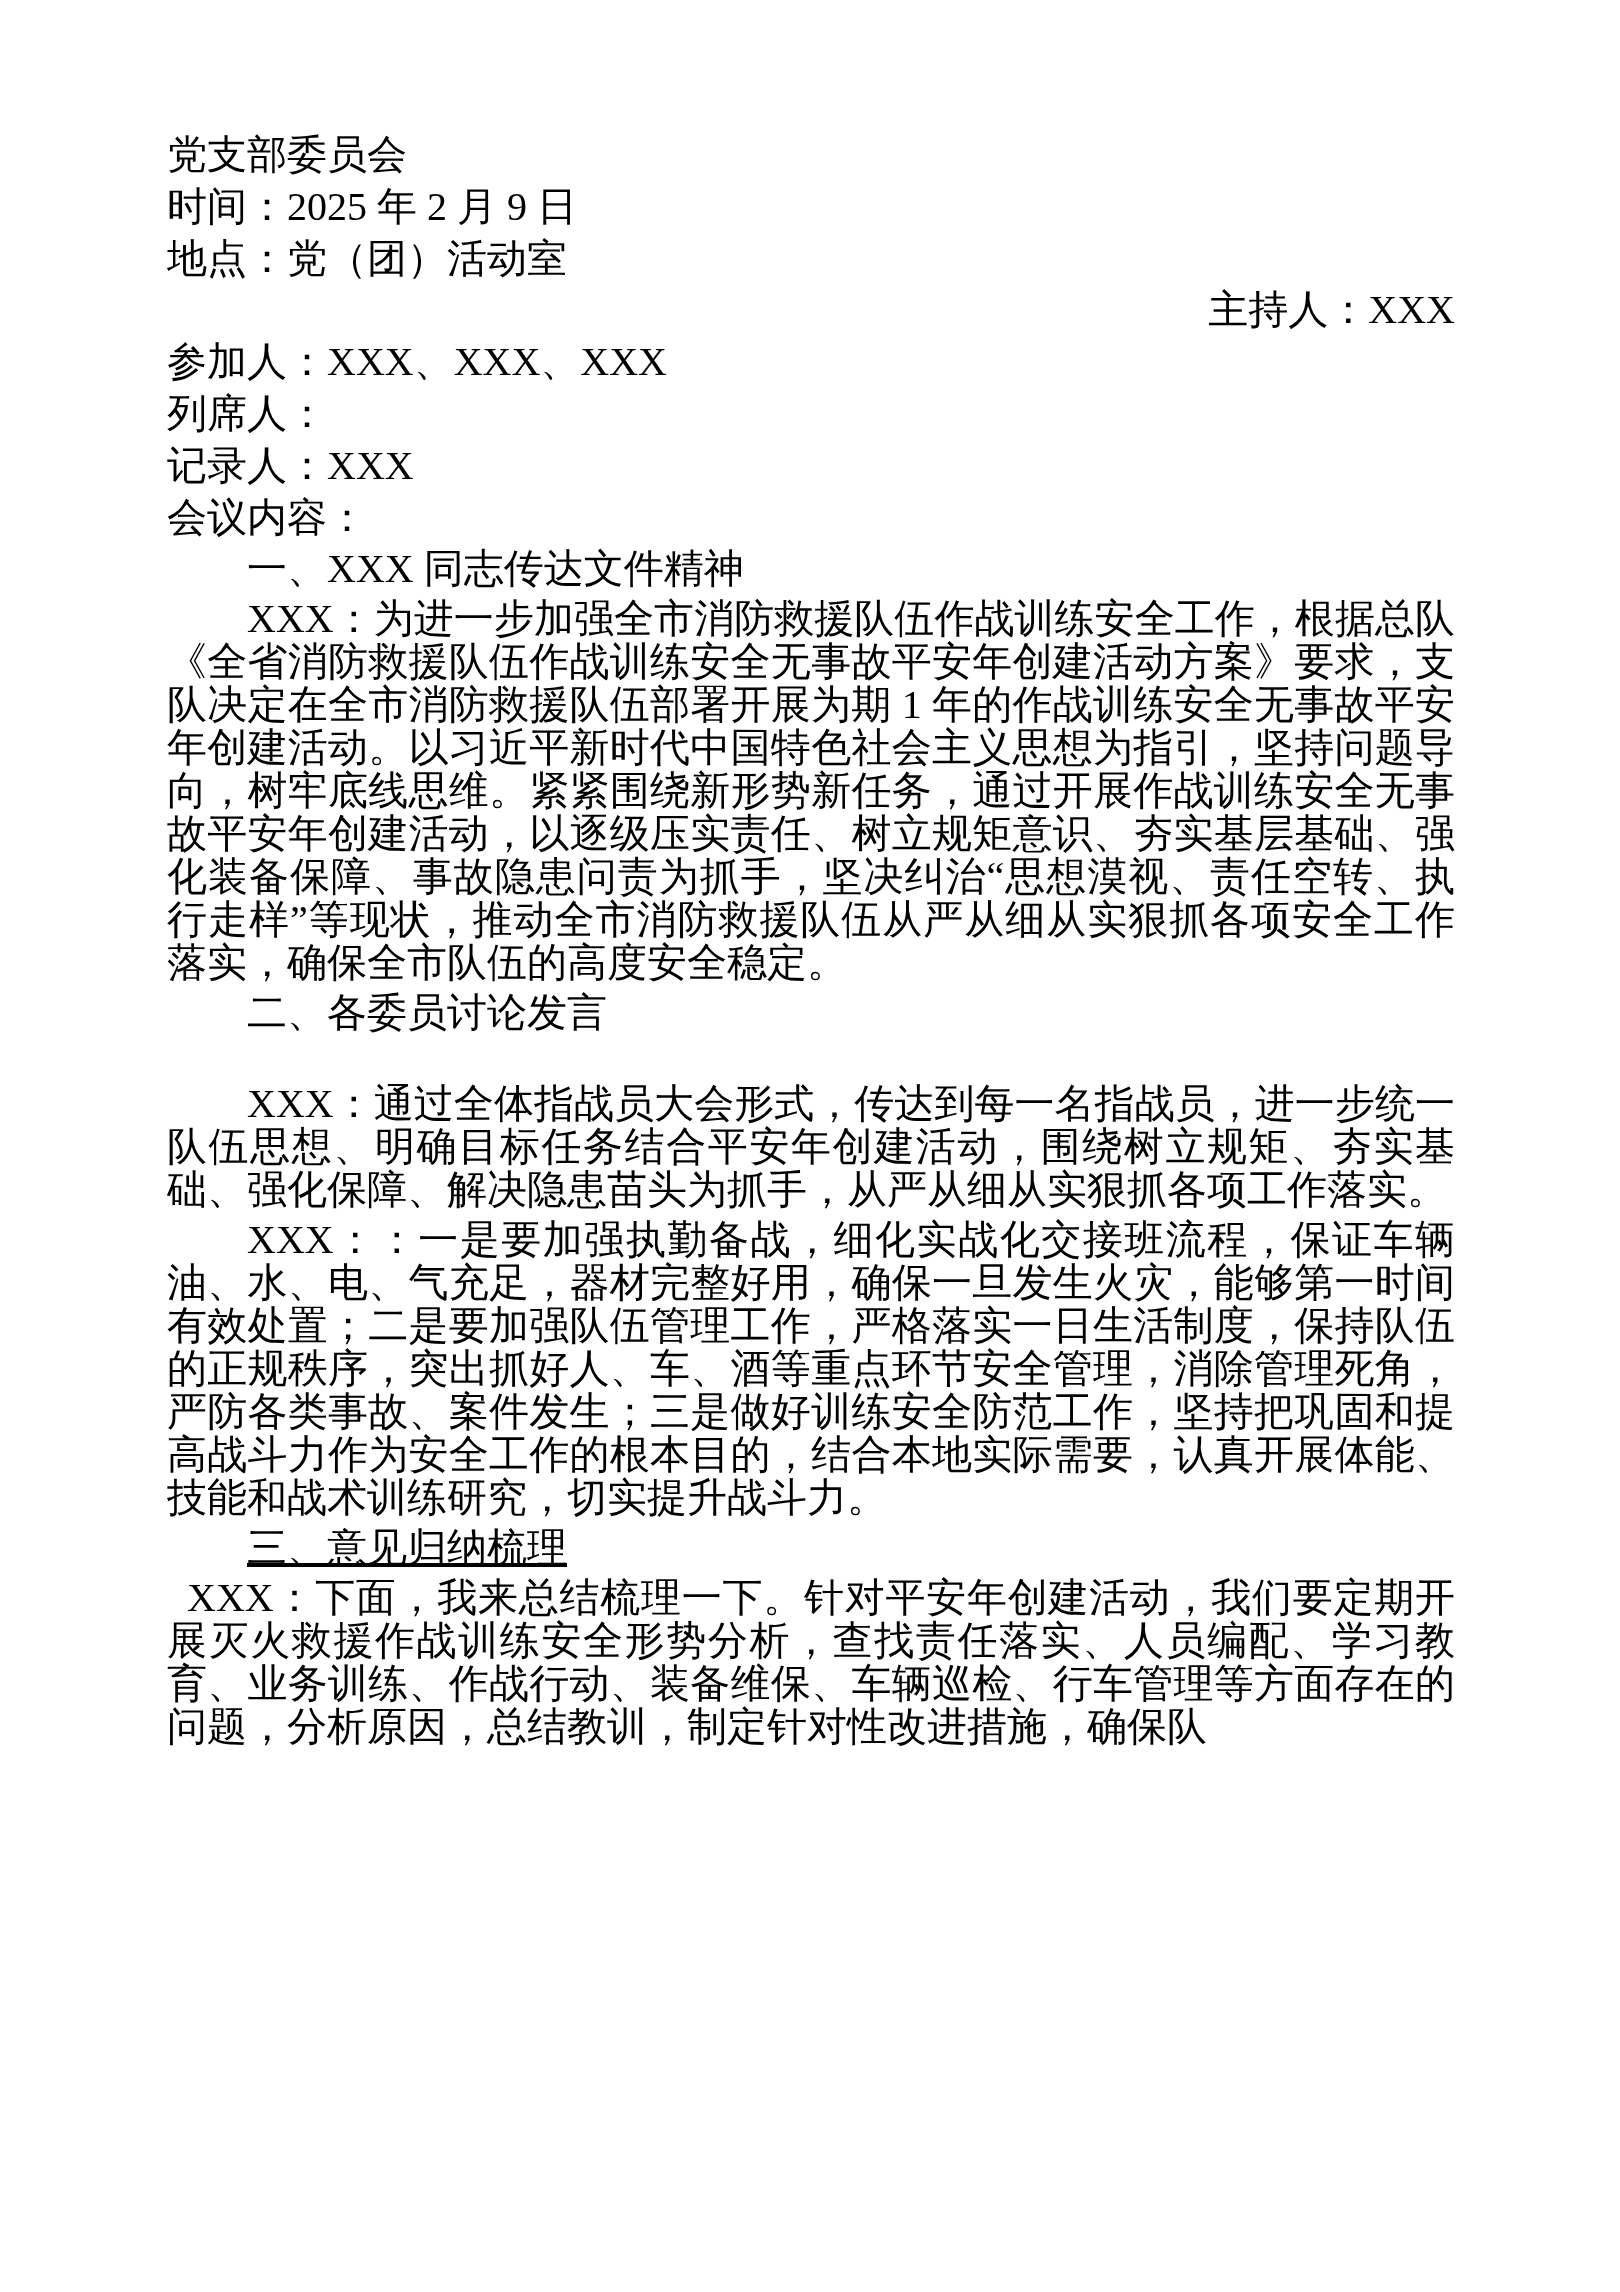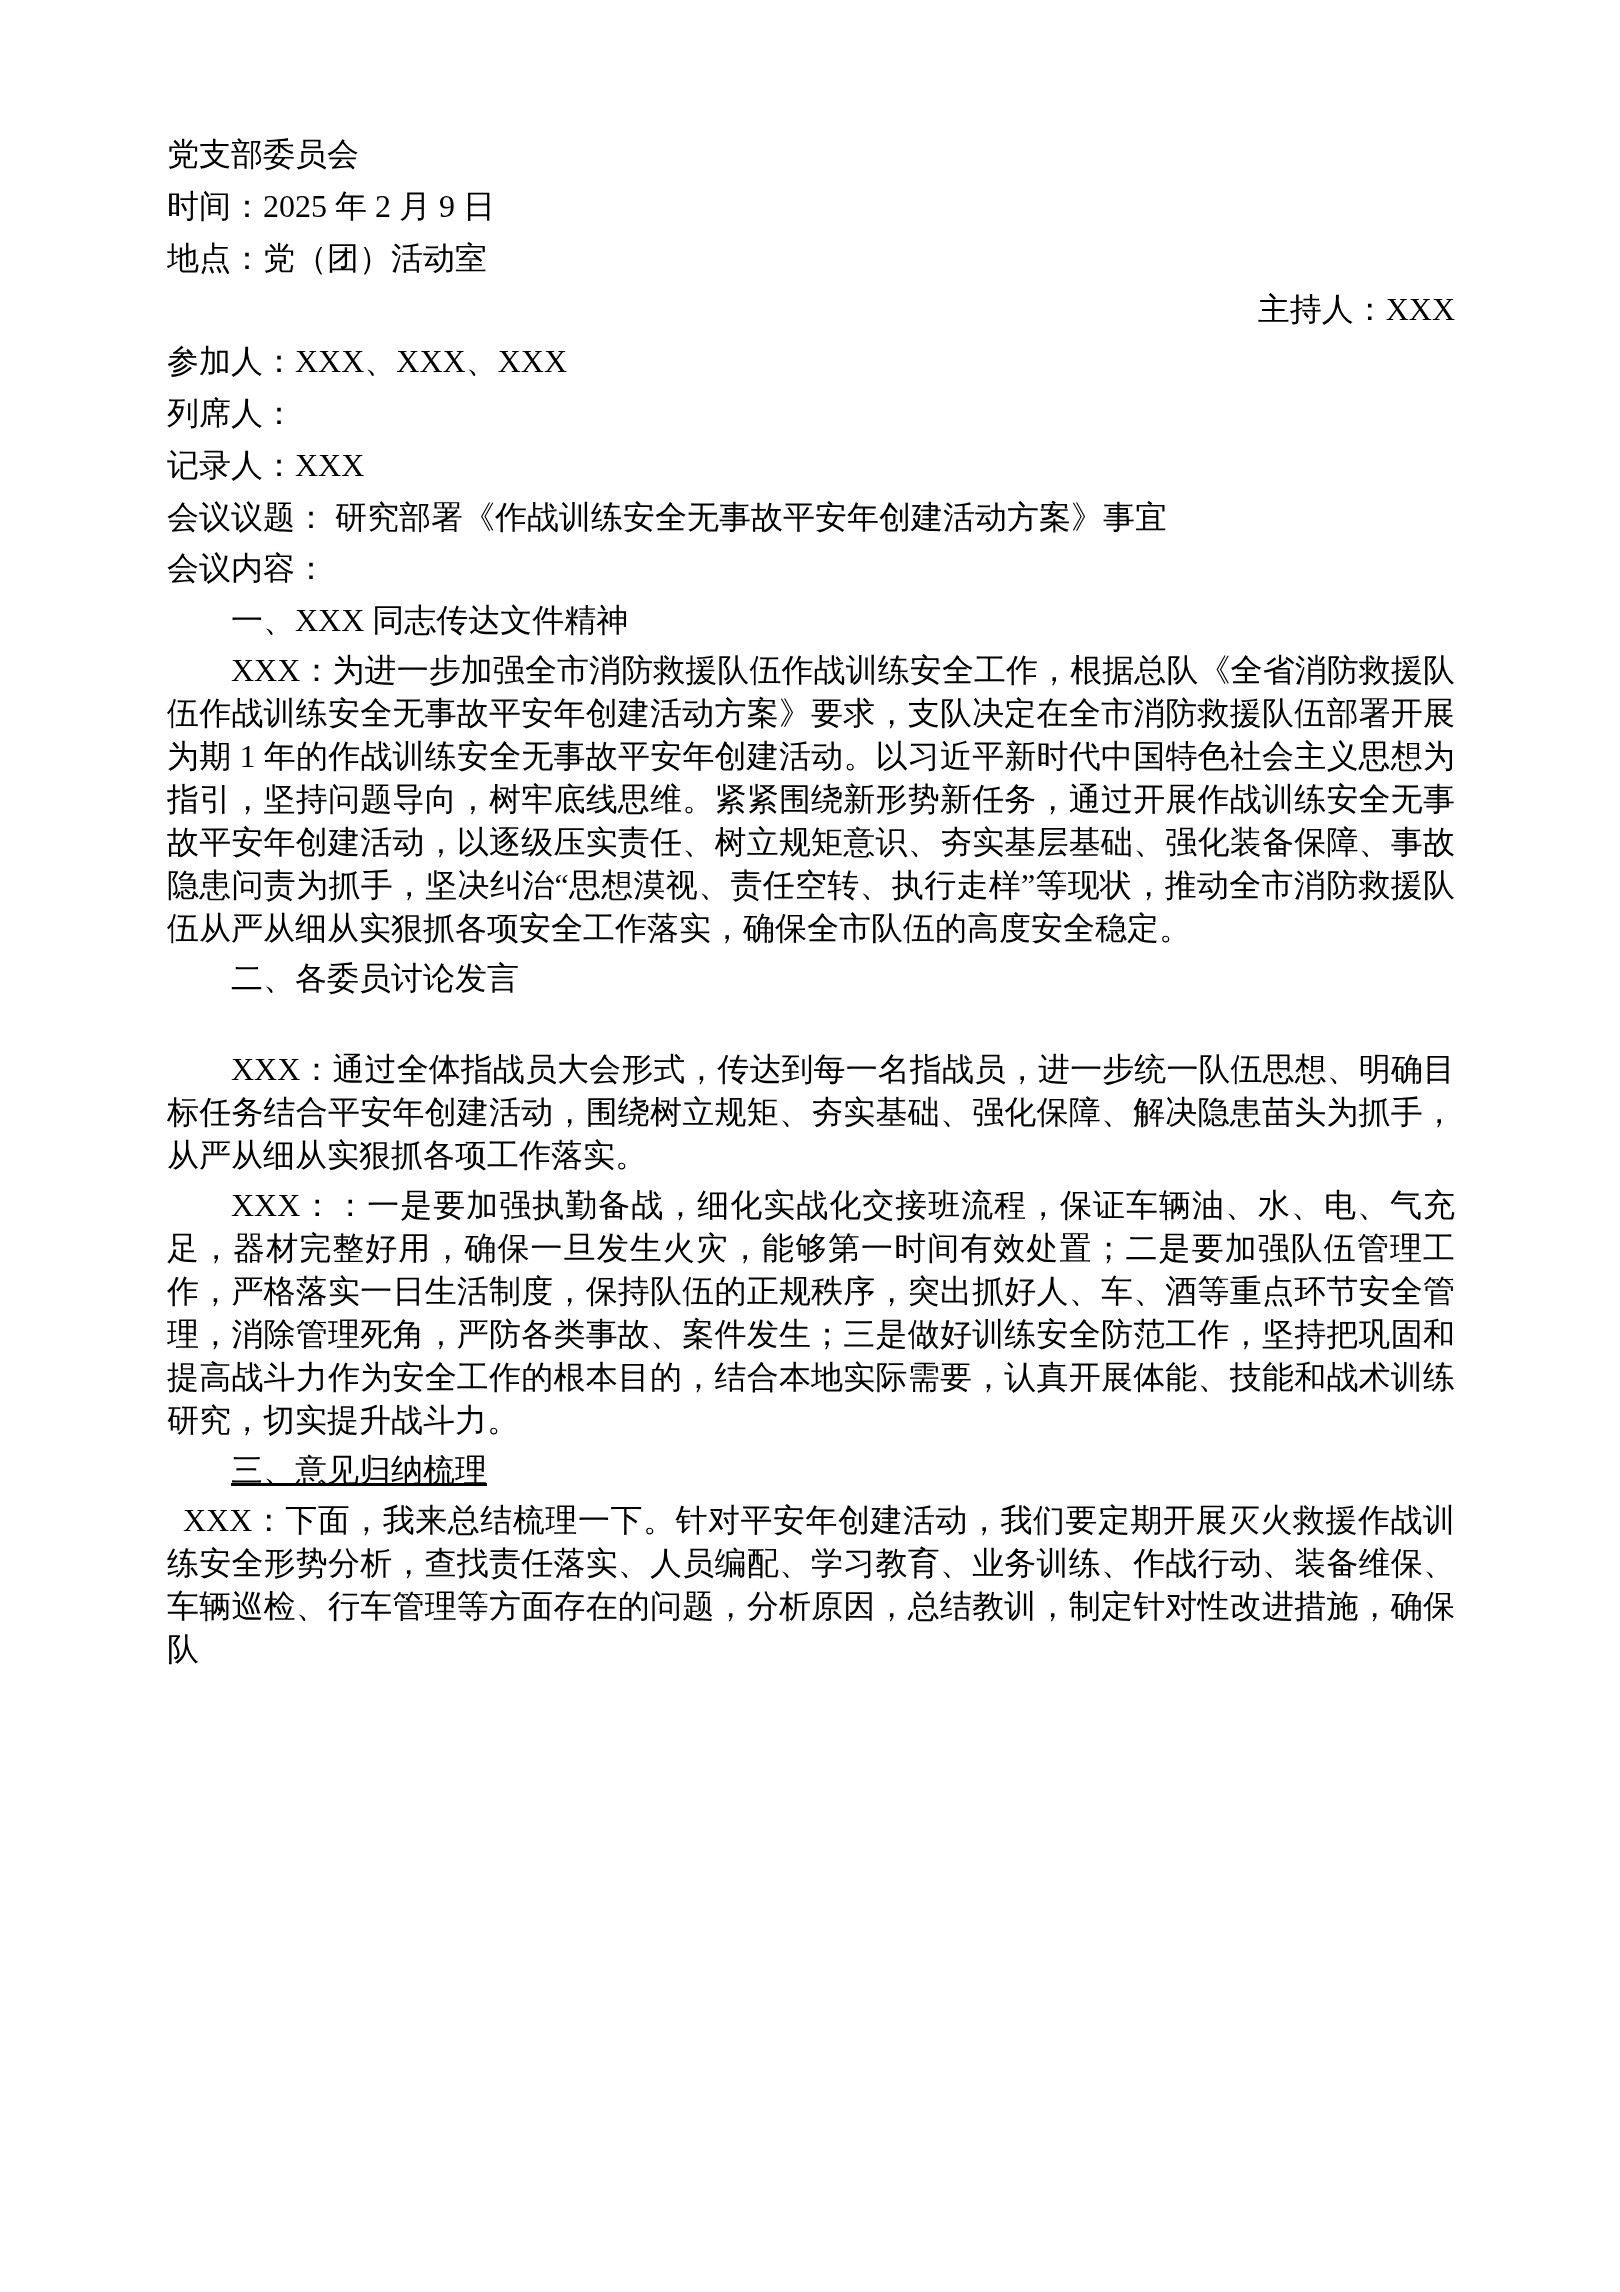--- a/index.html
+++ b/index.html
@@ -15,21 +15,21 @@
   .page {
     width: 1620px;
     min-height: 2293px;
     background: #ffffff;
     padding: 133px 165px 118px 167px;
   }
   .doc-body {
     width: 100%;
   }
   .para {
-    font-size: 32px;
+    font-size: 40px;
     line-height: 43px;
     margin-bottom: 6.9px;
     text-align: justify;
     white-space: pre-wrap;
     word-break: break-all;
   }
   .para.meta {
     margin-bottom: 8.8px;
     text-align: left;
   }
@@ -39,21 +39,20 @@
 
 <div class="page">
   <div class="doc-body">
       <p class="para meta" style="text-indent: 0em;">党支部委员会</p>
       <p class="para meta" style="text-indent: 0em;">时间：2025 年 2 月 9 日</p>
       <p class="para meta" style="text-indent: 0em;">地点：党（团）活动室</p>
       <p class="para meta" style="text-indent: 0em; text-align: right;">主持人：XXX</p>
       <p class="para meta" style="text-indent: 0em;">参加人：XXX、XXX、XXX</p>
       <p class="para meta" style="text-indent: 0em;">列席人：</p>
       <p class="para meta" style="text-indent: 0em;">记录人：XXX</p>
-      <p class="para meta" style="text-indent: 0em;">会议议题： 研究部署《作战训练安全无事故平安年创建活动方案》事宜</p>
       <p class="para meta" style="text-indent: 0em;">会议内容：</p>
       <p class="para" style="text-indent: 2em;">一、XXX 同志传达文件精神</p>
       <p class="para" style="text-indent: 2em;">XXX：为进一步加强全市消防救援队伍作战训练安全工作，根据总队《全省消防救援队伍作战训练安全无事故平安年创建活动方案》要求，支队决定在全市消防救援队伍部署开展为期 1 年的作战训练安全无事故平安年创建活动。以习近平新时代中国特色社会主义思想为指引，坚持问题导向，树牢底线思维。紧紧围绕新形势新任务，通过开展作战训练安全无事故平安年创建活动，以逐级压实责任、树立规矩意识、夯实基层基础、强化装备保障、事故隐患问责为抓手，坚决纠治“思想漠视、责任空转、执行走样”等现状，推动全市消防救援队伍从严从细从实狠抓各项安全工作落实，确保全市队伍的高度安全稳定。</p>
       <p class="para" style="text-indent: 2em;">二、各委员讨论发言</p>
       <p class="para" style="text-indent: 2em; margin-top: 48px;">XXX：通过全体指战员大会形式，传达到每一名指战员，进一步统一队伍思想、明确目标任务结合平安年创建活动，围绕树立规矩、夯实基础、强化保障、解决隐患苗头为抓手，从严从细从实狠抓各项工作落实。</p>
       <p class="para" style="text-indent: 2em;">XXX：：一是要加强执勤备战，细化实战化交接班流程，保证车辆油、水、电、气充足，器材完整好用，确保一旦发生火灾，能够第一时间有效处置；二是要加强队伍管理工作，严格落实一日生活制度，保持队伍的正规秩序，突出抓好人、车、酒等重点环节安全管理，消除管理死角，严防各类事故、案件发生；三是做好训练安全防范工作，坚持把巩固和提高战斗力作为安全工作的根本目的，结合本地实际需要，认真开展体能、技能和战术训练研究，切实提升战斗力。</p>
       <p class="para" style="text-indent: 2em; text-decoration: underline;">三、意见归纳梳理</p>
       <p class="para" style="text-indent: 0.5em;">XXX：下面，我来总结梳理一下。针对平安年创建活动，我们要定期开展灭火救援作战训练安全形势分析，查找责任落实、人员编配、学习教育、业务训练、作战行动、装备维保、车辆巡检、行车管理等方面存在的问题，分析原因，总结教训，制定针对性改进措施，确保队</p>
     </div>
 </div>

